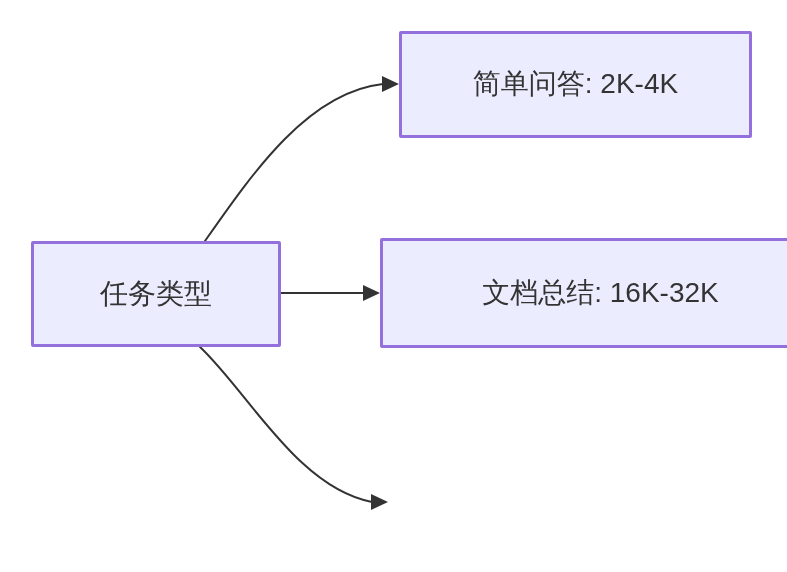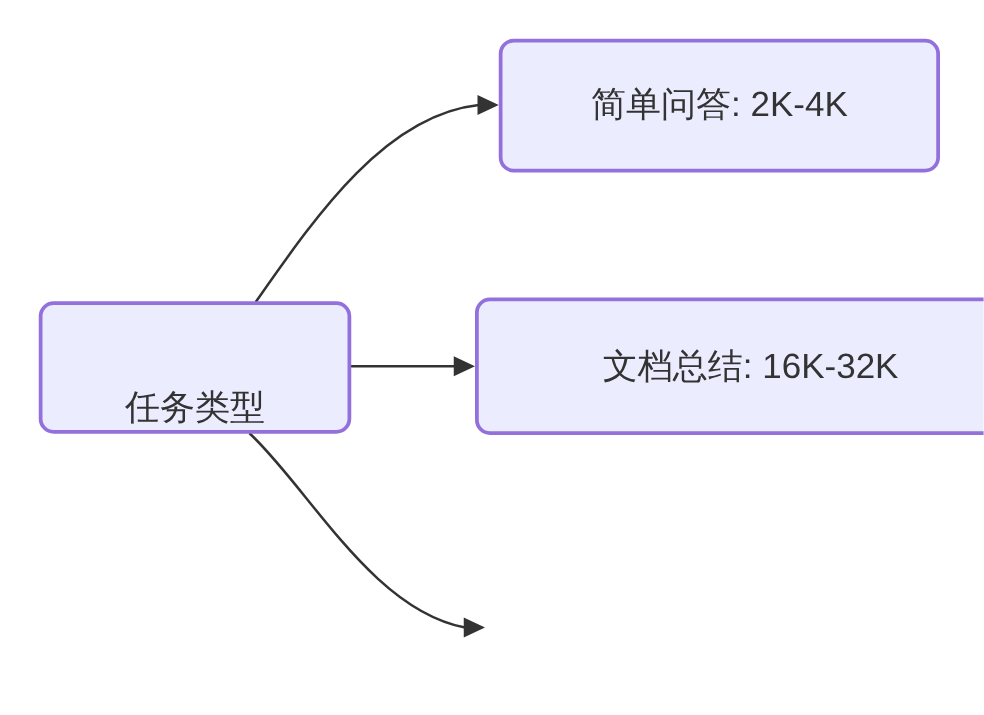--- a/index.html
+++ b/index.html
@@ -32,31 +32,31 @@
     stroke-linecap: round;
   }
   .arrowhead {
     fill: var(--edge);
     stroke: none;
   }
   .node {
     position: absolute;
     background: var(--node-fill);
     border: 3px solid var(--node-border);
-    border-radius: 12px;
+    border-radius: 2px;
     display: flex;
     align-items: center;
     justify-content: center;
     text-align: center;
     color: var(--text);
     font-size: 28px;
     line-height: 1.3;
     white-space: nowrap;
   }
-  .node-root    { left: 31px;  top: 241px; width: 250px; height: 106px; align-items: flex-end; }
+  .node-root    { left: 31px;  top: 241px; width: 250px; height: 106px; }
   .node-simple  { left: 399px; top: 31px;  width: 353px; height: 107px; }
   .node-summary { left: 380px; top: 238px; width: 441px; height: 110px; }
   .node-multi   { left: 388px; top: 446px; width: 374px; height: 111px; }
 </style>
 </head>
 <body>
 
 <div class="canvas">
 
   <svg class="edges" viewBox="0 0 787 572" xmlns="http://www.w3.org/2000/svg">

